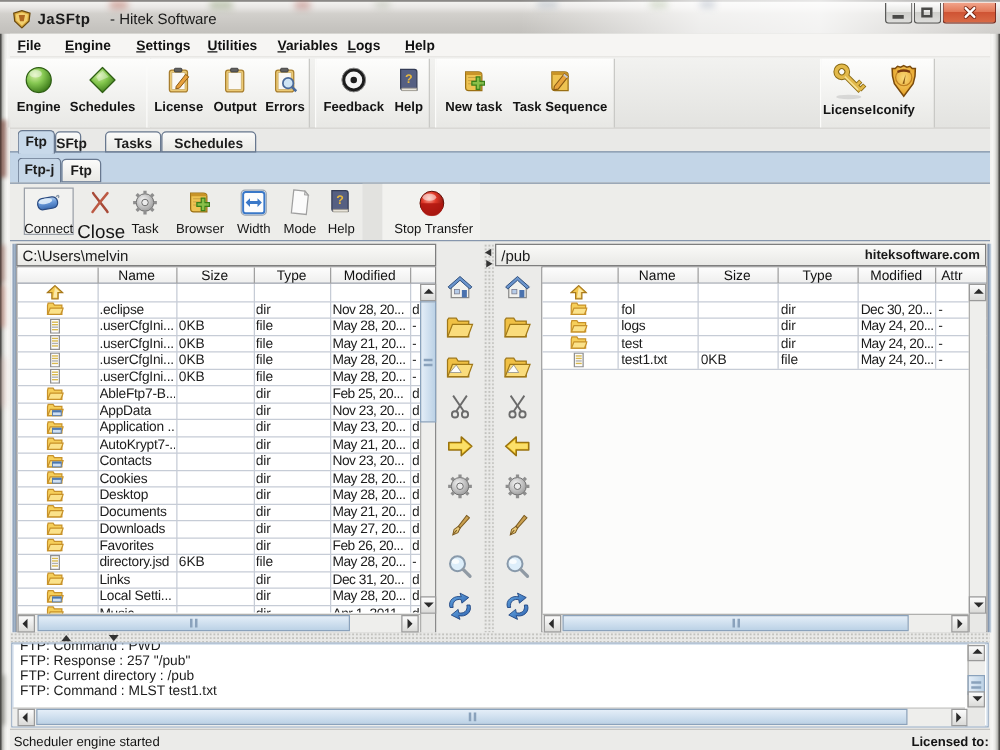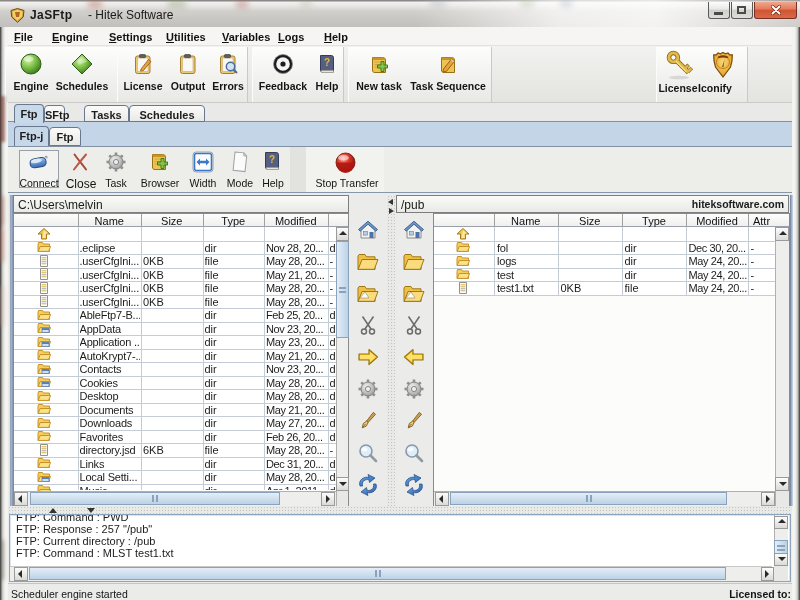--- a/index.html
+++ b/index.html
@@ -181,21 +181,21 @@
         <stop offset="45%" stop-color="#6898d8"></stop>
         <stop offset="100%" stop-color="#3a6ab0"></stop>
       </linearGradient>
     </defs>
     <g transform="rotate(-10 12 12)">
       <rect x="3" y="8" width="16" height="9" rx="4" fill="url(#cg)" stroke="#2a4a80" stroke-width="1"></rect>
       <ellipse cx="9.5" cy="10.5" rx="5.5" ry="2.2" fill="#e8f2fc" opacity="0.85"></ellipse>
       <path d="M18.5 8.5 C20.5 7 21.5 8 20.2 9.8" fill="none" stroke="#8a98a8" stroke-width="1.1"></path>
     </g>
   </svg>
-<div class="ab" style="left:36px;top:176.5px;width:90px;font-size:12px;color:#141414;text-align:center;z-index:7">Close</div>
+<div class="ab" style="left:36px;top:176.5px;width:90px;font-size:15px;color:#141414;text-align:center;z-index:7">Close</div>
 <svg style="position:absolute;left:69px;top:150px;z-index:7" width="24" height="24" viewBox="0 0 24 24">
     <path d="M5.5 4.5 C8 8 14 15.5 17 19.5" stroke="#a84a38" stroke-width="2" fill="none" stroke-linecap="round"></path>
     <path d="M17 4.5 C14 8 8 15.5 5 19.5" stroke="#bc5a44" stroke-width="2" fill="none" stroke-linecap="round"></path>
   </svg>
 <div class="ab" style="left:71px;top:176.5px;width:90px;font-size:10.5px;color:#141414;text-align:center;z-index:7">Task</div>
 <svg style="position:absolute;left:104px;top:150px;z-index:7" width="24" height="24" viewBox="0 0 24 24">
     <defs>
       <radialGradient id="gr" cx="40%" cy="35%" r="70%">
         <stop offset="0" stop-color="#f4f4f4"></stop>
         <stop offset="100%" stop-color="#9a9a9a"></stop>

